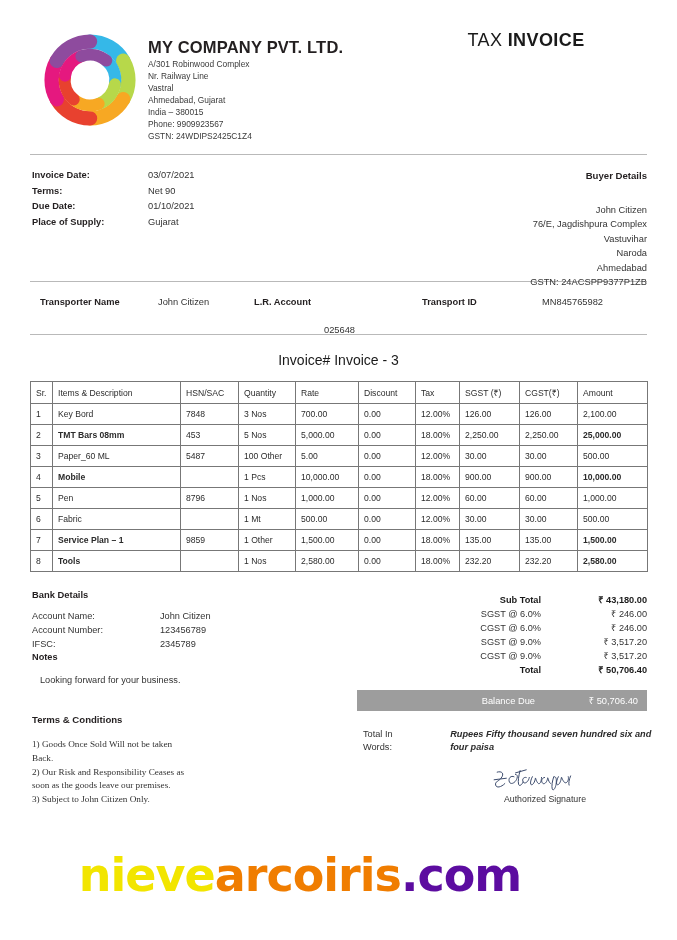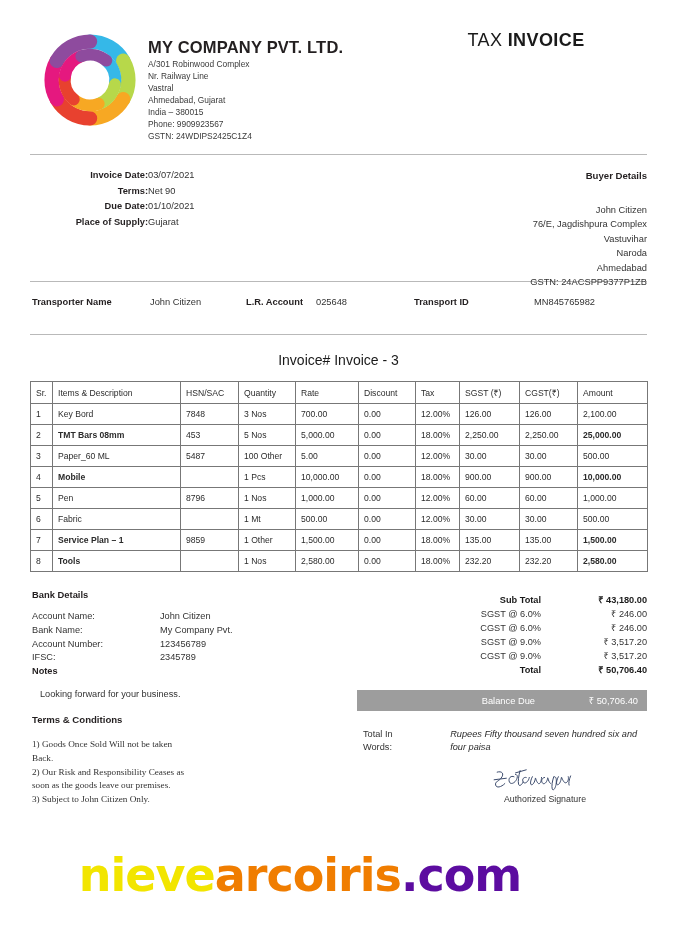--- a/index.html
+++ b/index.html
@@ -42,39 +42,39 @@
   .tax-invoice b { font-weight: bold; }
 
   
   .rule {
     position: absolute; left: 30px; width: 617px;
     height: 1px; background: #b9b9b9;
   }
 
   
   .meta { position: absolute; left: 32px; top: 170px; font-size: 9.3px; }
-  .meta-row { display: flex; margin-bottom: 5.5px; text-align: right; }
+  .meta-row { display: flex; margin-bottom: 5.5px; }
   .meta-label { width: 116px; font-weight: bold; color: #231f20; }
   .meta-value { color: #333; }
 
   .buyer { position: absolute; right: 30px; top: 170px; text-align: right; font-size: 9.3px; }
   .buyer-title { font-weight: bold; font-size: 9.6px; margin-bottom: 22px; }
   .buyer-line { line-height: 1.55; color: #333; }
 
   
   .transport {
-    position: absolute; left: 32px; top: 297px; width: 615px;
+    position: absolute; left: 40px; top: 297px; width: 615px;
     font-size: 9.3px; display: flex; align-items: flex-start;
   }
   .tp-label { font-weight: bold; color: #231f20; }
   .tp-val { color: #333; }
   .tp-c1 { width: 118px; }
   .tp-c2 { width: 96px; }
   .tp-c3 { width: 78px; }
-  .tp-c4 { width: 90px; }
+  .tp-c4 { width: 90px; margin-top: 28px; }
   .tp-c5 { width: 120px; }
 
   
   .inv-title {
     position: absolute; left: 0; top: 352px; width: 677px;
     text-align: center; font-size: 14px; font-weight: normal; color: #1a1a1a;
   }
 
   
   .items {
@@ -130,21 +130,21 @@
   .balance-bar {
     position: absolute; left: 357px; top: 690px; width: 290px; height: 21px;
     background: #9d9d9d; color: #ffffff;
     display: flex; align-items: center; font-size: 9.3px;
   }
   .bal-label { flex: 1; text-align: right; padding-right: 20px; }
   .bal-value { width: 92px; text-align: right; padding-right: 9px; }
 
   .words { position: absolute; left: 363px; top: 728px; width: 290px; display: flex; font-size: 9.2px; }
   .words-k { width: 55px; line-height: 1.45; color: #333; }
-  .words-v { width: 218px; font-style: italic; font-weight: normal; line-height: 1.45; color: #2b2b2b; margin-left: 36px; }
+  .words-v { width: 218px; font-style: italic; font-weight: bold; line-height: 1.45; color: #2b2b2b; margin-left: 36px; }
 
   .sign { position: absolute; left: 440px; top: 766px; width: 210px; text-align: center; }
   .sign-img { height: 26px; display: block; margin: 0 auto; }
   .sign-label { font-size: 8.8px; color: #333; margin-top: 2px; }
 
   
   .watermark {
     position: absolute; left: 0; top: 848px; width: 600px;
     text-align: center;
     font-family: "DejaVu Sans", sans-serif;
@@ -370,24 +370,20 @@
       </tbody>
   </table>
 
   <div class="bank">
     <div class="bank-title">Bank Details</div>
     <div class="bank-row">
       <div class="bank-k">Account Name:</div>
       <div class="bank-v">John Citizen</div>
     </div>
     <div class="bank-row">
-      <div class="bank-k">Bank Name:</div>
-      <div class="bank-v">My Company Pvt.</div>
-    </div>
-    <div class="bank-row">
       <div class="bank-k">Account Number:</div>
       <div class="bank-v">123456789</div>
     </div>
     <div class="bank-row">
       <div class="bank-k">IFSC:</div>
       <div class="bank-v">2345789</div>
     </div>
     <div class="notes-title">Notes</div>
     <div class="notes-body">Looking forward for your business.</div>
   </div>

